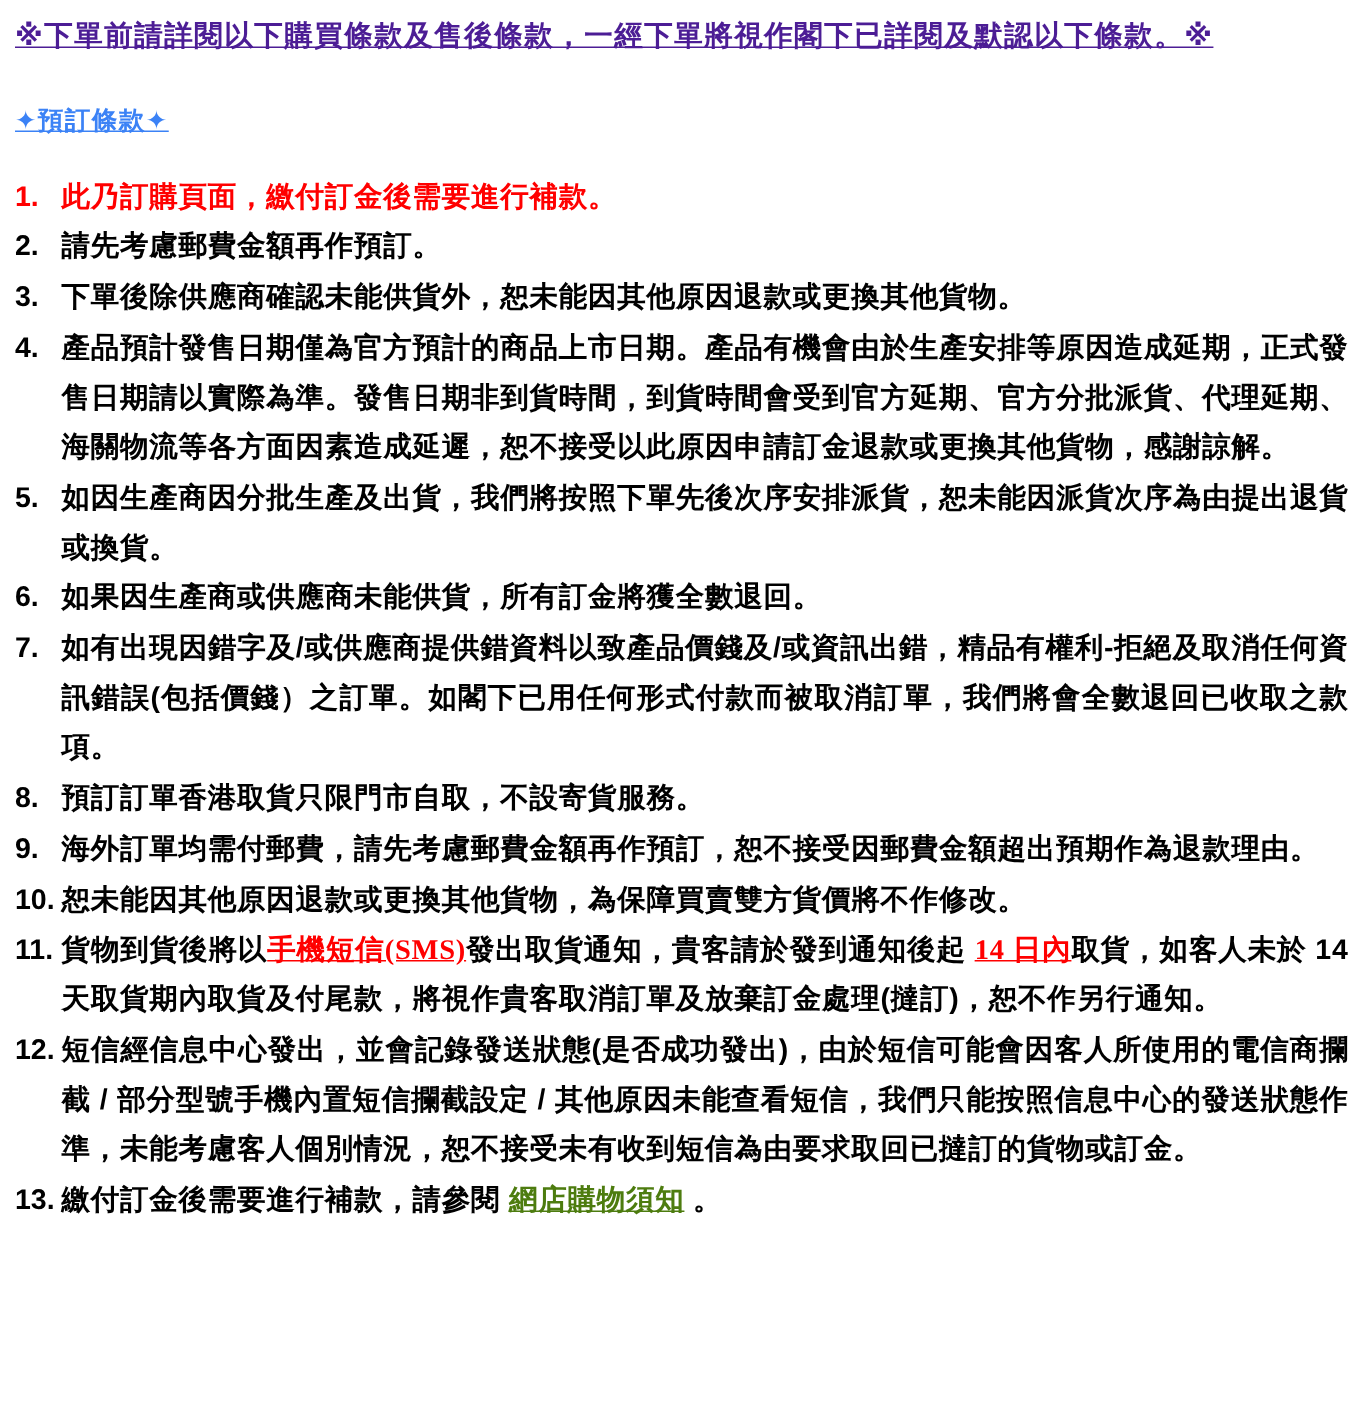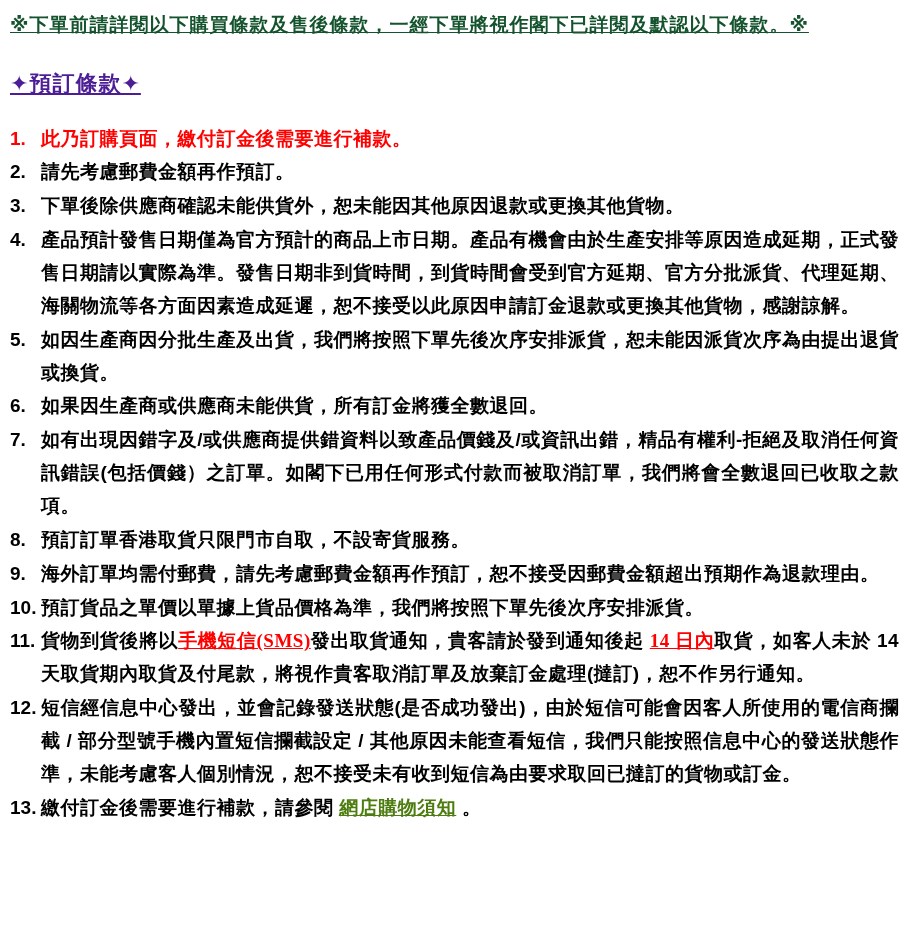--- a/index.html
+++ b/index.html
@@ -12,30 +12,30 @@
     font-weight: bold;
     color: #000000;
   }
   .doc {
     width: 913px;
     min-height: 948px;
     box-sizing: border-box;
     padding: 8px 14px 10px 10px;
   }
   .title {
-    color: #14532d;
+    color: #4c1d95;
     font-size: 19px;
     line-height: 1.4;
     text-decoration: underline;
     margin: 4px 0 0 0;
     letter-spacing: 1px;
   }
   .section {
-    color: #4c1d95;
-    font-size: 22px;
+    color: #3b82f6;
+    font-size: 17px;
     text-decoration: underline;
     margin: 30px 0 24px 0;
     letter-spacing: 1px;
   }
   .terms-list {
     margin: 0;
   }
   .term {
     display: flex;
     font-size: 19px;
@@ -104,21 +104,21 @@
       <div class="term">
         <span class="term-num">8.</span>
         <span class="term-text"><span>預訂訂單香港取貨只限門市自取，不設寄貨服務。</span></span>
       </div>
       <div class="term">
         <span class="term-num">9.</span>
         <span class="term-text"><span>海外訂單均需付郵費，請先考慮郵費金額再作預訂，恕不接受因郵費金額超出預期作為退款理由。</span></span>
       </div>
       <div class="term">
         <span class="term-num">10.</span>
-        <span class="term-text"><span>預訂貨品之單價以單據上貨品價格為準，我們將按照下單先後次序安排派貨。</span></span>
+        <span class="term-text"><span>恕未能因其他原因退款或更換其他貨物，為保障買賣雙方貨價將不作修改。</span></span>
       </div>
       <div class="term">
         <span class="term-num">11.</span>
         <span class="term-text"><span>貨物到貨後將以</span><span class="red-underline">手機短信(SMS)</span><span>發出取貨通知，貴客請於發到通知後起 </span><span class="red-underline">14 日內</span><span>取貨，如客人未於 14 天取貨期內取貨及付尾款，將視作貴客取消訂單及放棄訂金處理(撻訂)，恕不作另行通知。</span></span>
       </div>
       <div class="term">
         <span class="term-num">12.</span>
         <span class="term-text"><span>短信經信息中心發出，並會記錄發送狀態(是否成功發出)，由於短信可能會因客人所使用的電信商攔截 / 部分型號手機內置短信攔截設定 / 其他原因未能查看短信，我們只能按照信息中心的發送狀態作準，未能考慮客人個別情況，恕不接受未有收到短信為由要求取回已撻訂的貨物或訂金。</span></span>
       </div>
       <div class="term">

